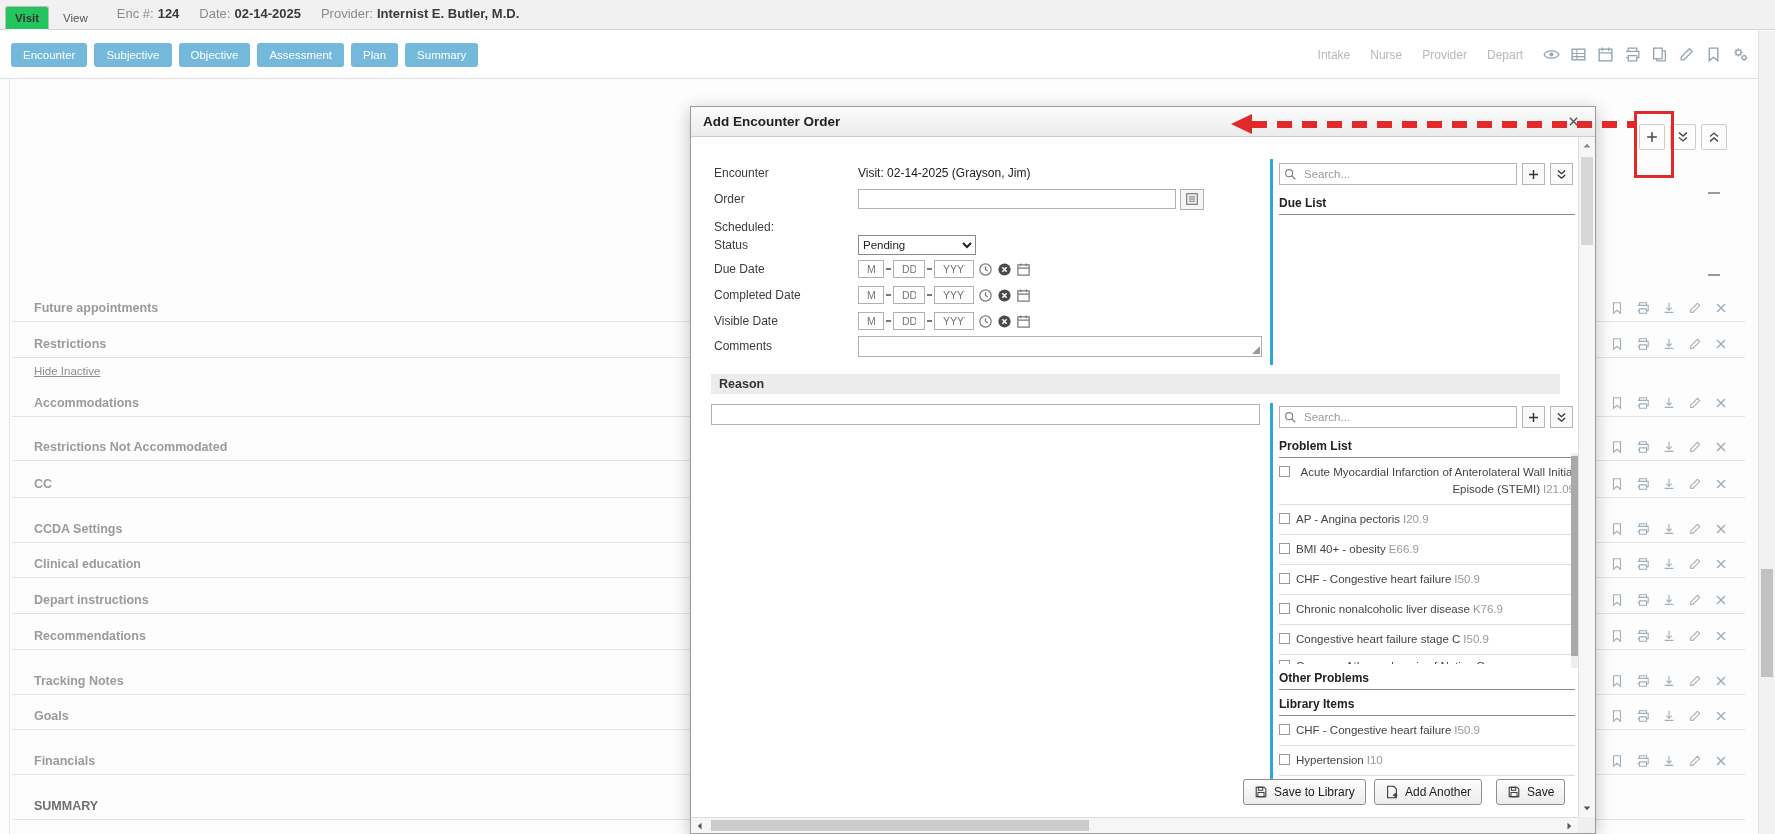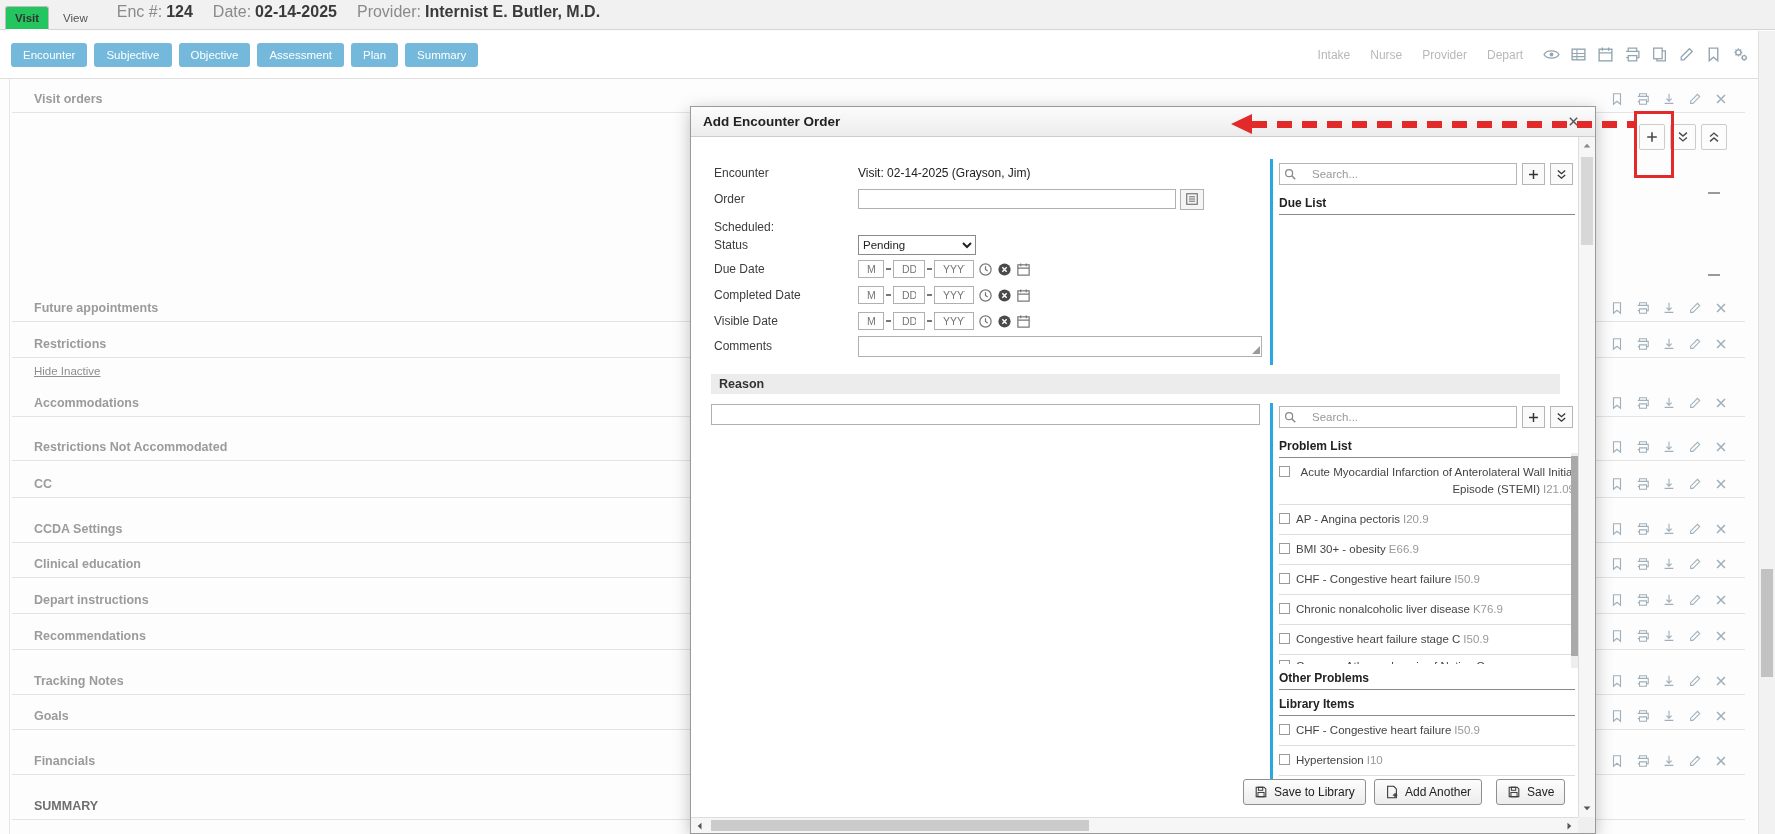--- a/index.html
+++ b/index.html
@@ -5,21 +5,21 @@
   *{box-sizing:border-box;margin:0;padding:0;}
   body{font-family:"Liberation Sans",sans-serif;background:#fff;}
   .screen{position:relative;width:1775px;height:834px;overflow:hidden;background:#fdfdfd;}
   svg{display:block;}
   button{font-family:inherit;cursor:default;}
 
   
   .topbar{position:absolute;left:0;top:0;width:100%;height:30px;background:#f1f1f1;border-bottom:1px solid #d5d5d5;display:flex;align-items:flex-end;z-index:2;}
   .tab{font-size:11.5px;color:#555;padding:5px 9px;margin-left:5px;}
   .tab.active{background:#22c55e;border:1px solid #bdbdbd;border-bottom:1px solid #fff;border-radius:3px 3px 0 0;color:#333;font-weight:bold;position:relative;top:1px;}
-  .tb-field{margin-left:20px;font-size:16px;color:#8a8a8a;padding-bottom:8px;white-space:nowrap;}
+  .tb-field{margin-left:20px;font-size:13px;color:#8a8a8a;padding-bottom:8px;white-space:nowrap;}
   .tb-field b{color:#3a3a3a;margin-left:4px;font-weight:bold;}
 
   
   .navbar{position:absolute;left:0;top:31px;width:100%;height:48px;background:#fff;border-bottom:1px solid #dedede;display:flex;align-items:center;justify-content:space-between;padding:0 26px 0 11px;z-index:2;}
   .nav-left{display:flex;gap:7px;}
   .nav-btn{background:#74b9dc;color:#fff;font-size:11.5px;padding:6px 12px;border-radius:3px;border:none;}
   .nav-right{display:flex;align-items:center;gap:10px;}
   .stage-label{color:#b8b8b8;font-size:12px;margin-right:10px;}
   .nav-icon{width:17px;height:17px;color:#93a5b1;}
   .nav-icon svg{width:100%;height:100%;}
@@ -82,21 +82,21 @@
   .vline-reason{top:296px;height:379px;}
 
   .reason-bar{position:absolute;left:20px;top:267px;width:849px;height:20px;background:#ececec;display:flex;align-items:center;padding-left:8px;font-weight:bold;font-size:12.5px;color:#333;}
   .reason-input{position:absolute;left:20px;top:297px;width:549px;height:21px;}
 
   .panel{position:absolute;left:588px;width:296px;}
   .due-panel{top:56px;}
   .reason-panel{top:299px;}
   .search-row{display:flex;gap:5px;}
   .search-box{position:relative;width:238px;height:22px;}
-  .search-box input{width:100%;height:22px;border:1px solid #b5b5b5;padding:0 4px 0 32px;font-size:11.5px;color:#444;background:#fff;}
+  .search-box input{width:100%;height:22px;border:1px solid #b5b5b5;padding:0 4px 0 24px;font-size:11.5px;color:#444;background:#fff;}
   .search-box input::placeholder{color:#999;}
   .search-box .sic{position:absolute;left:4px;top:4px;width:14px;height:14px;color:#888;}
   .search-box svg{width:14px;height:14px;}
   .panel-btn{width:23px;height:22px;border:1px solid #b5b5b5;background:#fafafa;display:flex;align-items:center;justify-content:center;color:#333;padding:0;}
   .panel-btn svg{width:13px;height:13px;}
   .panel-header{margin-top:11px;font-weight:bold;font-size:12px;color:#222;border-bottom:1px solid #8a8a8a;padding-bottom:4px;}
   .subheader{font-weight:bold;font-size:12px;color:#222;border-bottom:1px solid #8a8a8a;padding:7px 0 4px;}
   .problem-item{display:flex;align-items:flex-start;gap:6px;padding:6px 0;border-bottom:1px solid #ddd;font-size:11.5px;color:#444;}
   .problem-item .cb{flex:0 0 11px;width:11px;height:11px;border:1px solid #9a9a9a;background:#fff;margin-top:2px;}
   .ptext{line-height:17px;text-align:right;}
@@ -283,50 +283,20 @@
       <span class="nav-icon">
           <svg>
             <use href="#i-gears"></use>
           </svg>
         </span>
     </div>
   </div>
 
   <div class="content-frame"></div>
 
-  <div class="section-row sr1">
-    <div class="section-label">Visit orders</div>
-    <div class="bg-icons">
-      <span class="ric">
-          <svg>
-            <use href="#i-bookmark"></use>
-          </svg>
-        </span>
-      <span class="ric">
-          <svg>
-            <use href="#i-printer"></use>
-          </svg>
-        </span>
-      <span class="ric">
-          <svg>
-            <use href="#i-download"></use>
-          </svg>
-        </span>
-      <span class="ric">
-          <svg>
-            <use href="#i-pencil"></use>
-          </svg>
-        </span>
-      <span class="ric">
-          <svg>
-            <use href="#i-close"></use>
-          </svg>
-        </span>
-    </div>
-  </div>
   <div class="section-row sr2">
     <div class="section-label">Future appointments</div>
     <div class="bg-icons">
       <span class="ric">
           <svg>
             <use href="#i-bookmark"></use>
           </svg>
         </span>
       <span class="ric">
           <svg>
@@ -893,21 +863,21 @@
             <span class="ptext"><span>Acute Myocardial Infarction of Anterolateral Wall Initial Episode (STEMI)</span><span class="code">I21.09</span></span>
           </div>
 
           <div class="problem-item">
             <span class="cb"></span>
             <span class="ptext"><span>AP - Angina pectoris</span><span class="code">I20.9</span></span>
           </div>
 
           <div class="problem-item">
             <span class="cb"></span>
-            <span class="ptext"><span>BMI 30+ - obesity</span><span class="code">E66.9</span></span>
+            <span class="ptext"><span>BMI 40+ - obesity</span><span class="code">E66.9</span></span>
           </div>
 
           <div class="problem-item">
             <span class="cb"></span>
             <span class="ptext"><span>CHF - Congestive heart failure</span><span class="code">I50.9</span></span>
           </div>
 
           <div class="problem-item">
             <span class="cb"></span>
             <span class="ptext"><span>Chronic nonalcoholic liver disease</span><span class="code">K76.9</span></span>

